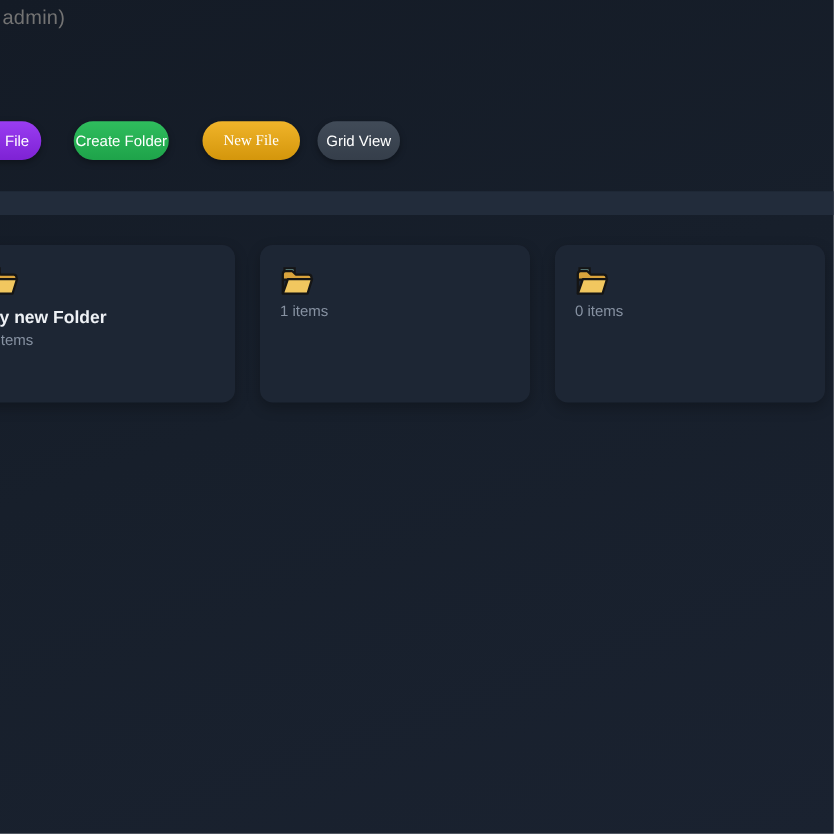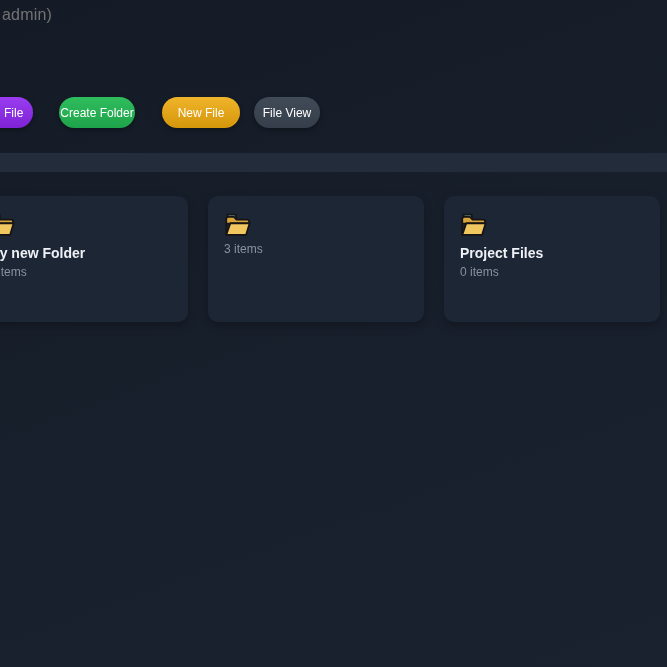--- a/index.html
+++ b/index.html
@@ -39,21 +39,21 @@
     font-size: 12px;
     display: flex;
     align-items: center;
     justify-content: center;
     cursor: pointer;
     white-space: nowrap;
     box-shadow: 0 2px 5px rgba(0,0,0,0.35);
   }
   .btn-upload      { width: 80px; margin-right: 26px; background: linear-gradient(180deg, #9a3df2, #7e22d4); }
   .btn-create      { width: 76px; margin-right: 27px; background: linear-gradient(180deg, #2fbd5d, #1ea34a); }
-  .btn-newfile     { width: 78px; margin-right: 14px; background: linear-gradient(180deg, #f0b42a, #d4960b); }
+  .btn-newfile     { width: 78px; margin-right: 14px; background: linear-gradient(180deg, #f0b42a, #d4960b); font-family: Liberation Serif, serif; }
   .btn-gridview    { width: 70px; margin-right: 9px;  background: linear-gradient(180deg, #414b58, #353e4a); }
   .btn-listview    { width: 66px; margin-right: 0;    background: linear-gradient(180deg, #414b58, #353e4a); }
 
   
   .path-bar {
     position: absolute;
     top: 153px; left: 0;
     width: 667px; height: 19px;
     background: #222c3b;
   }
@@ -91,21 +91,21 @@
 </style>
 </head>
 <body>
 
 <div class="page-title">admin)</div>
 
 <div class="toolbar">
   <button class="btn btn-upload">Upload File</button>
   <button class="btn btn-create">Create Folder</button>
   <button class="btn btn-newfile">New File</button>
-  <button class="btn btn-listview">File View</button>
+  <button class="btn btn-listview">Grid View</button>
 </div>
 
 <div class="path-bar"></div>
 
 <div class="cards">
 
   <div class="folder-card">
     <svg class="folder-icon" viewBox="0 0 30 26">
       <rect x="4" y="1" width="9" height="6" fill="#92d3cf" stroke="#151515" stroke-width="2"></rect>
       <path d="M2.5 23 L2.5 6 Q2.5 3.5 5 3.5 L11 3.5 L14 6.5 L25.5 6.5 Q28 6.5 28 9 L28 11 L2.5 11 Z" fill="#d9a33c" stroke="#151515" stroke-width="2" stroke-linejoin="round"></path>
@@ -114,26 +114,25 @@
     <div class="folder-name">My new Folder</div>
     <div class="folder-items">2 items</div>
   </div>
 
   <div class="folder-card">
     <svg class="folder-icon" viewBox="0 0 30 26">
       <rect x="4" y="1" width="9" height="6" fill="#92d3cf" stroke="#151515" stroke-width="2"></rect>
       <path d="M2.5 23 L2.5 6 Q2.5 3.5 5 3.5 L11 3.5 L14 6.5 L25.5 6.5 Q28 6.5 28 9 L28 11 L2.5 11 Z" fill="#d9a33c" stroke="#151515" stroke-width="2" stroke-linejoin="round"></path>
       <path d="M7 10.5 L28.5 10.5 L24.5 23.5 L2.5 23.5 Z" fill="#f1c75f" stroke="#151515" stroke-width="2" stroke-linejoin="round"></path>
     </svg>
-    <div class="folder-items">3 items</div>
+    <div class="folder-items">1 items</div>
   </div>
 
   <div class="folder-card">
     <svg class="folder-icon" viewBox="0 0 30 26">
       <rect x="4" y="1" width="9" height="6" fill="#92d3cf" stroke="#151515" stroke-width="2"></rect>
       <path d="M2.5 23 L2.5 6 Q2.5 3.5 5 3.5 L11 3.5 L14 6.5 L25.5 6.5 Q28 6.5 28 9 L28 11 L2.5 11 Z" fill="#d9a33c" stroke="#151515" stroke-width="2" stroke-linejoin="round"></path>
       <path d="M7 10.5 L28.5 10.5 L24.5 23.5 L2.5 23.5 Z" fill="#f1c75f" stroke="#151515" stroke-width="2" stroke-linejoin="round"></path>
     </svg>
-    <div class="folder-name">Project Files</div>
     <div class="folder-items">0 items</div>
   </div>
 
 </div>
 
 </body></html>

